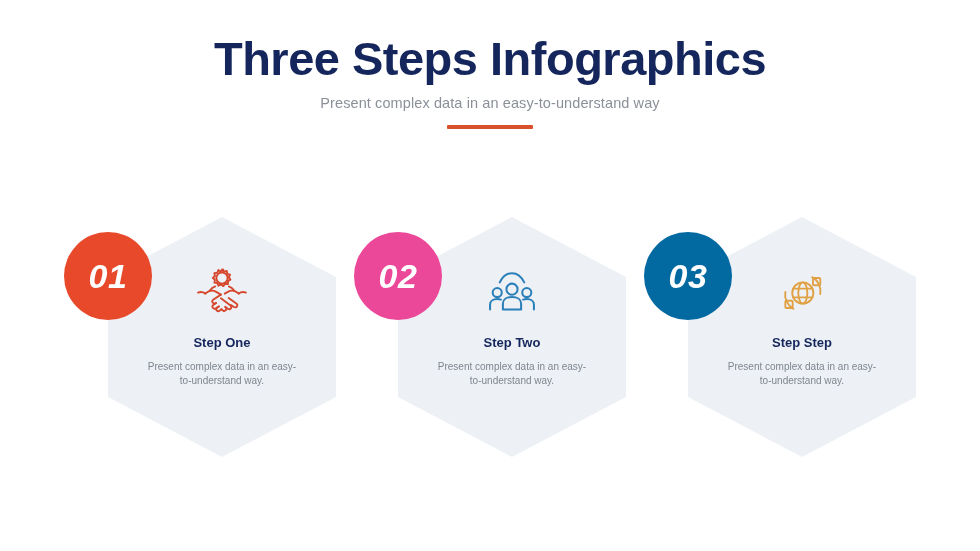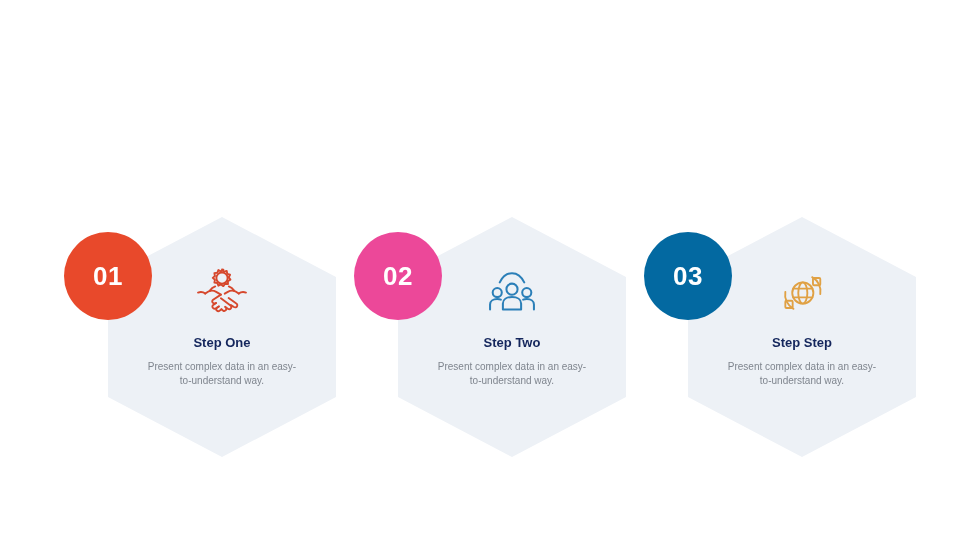--- a/index.html
+++ b/index.html
@@ -91,25 +91,26 @@
     top: 17px;
     width: 88px;
     height: 88px;
     border-radius: 50%;
     display: flex;
     align-items: center;
     justify-content: center;
     z-index: 3;
   }
   .badge-num {
-    font-size: 26px;
+    font-size: 34px;
     font-weight: bold;
     color: #ffffff;
     letter-spacing: 0.5px;
     line-height: 1;
+    font-style: italic;
   }
 
   
   .step-icon {
     position: absolute;
     left: 144px;
     top: 44px;
     width: 68px;
     height: 68px;
     z-index: 2;
@@ -141,20 +142,25 @@
     margin: 9px auto 0 auto;
     line-height: 1.42;
     width: 150px;
   }
 </style>
 </head>
 <body>
 
 <div id="slide">
 
+  <div class="header">
+    <h1 class="title">Three Steps Infographics</h1>
+    <p class="subtitle">Present complex data in an easy-to-understand way</p>
+    <div class="accent-rule" style="background: rgb(216, 80, 44);"></div>
+  </div>
 
   <div class="steps">
 
     <div class="step step-1">
       <div class="hex" style="background: rgb(237, 241, 246);"></div>
       <div class="badge" style="background: rgb(232, 73, 43);">
         <span class="badge-num">01</span>
       </div>
       <div class="step-icon">
         <svg width="58" height="58" viewBox="0 0 64 64" fill="none" stroke="#d6482d" stroke-width="2.1" stroke-linecap="round" stroke-linejoin="round">

